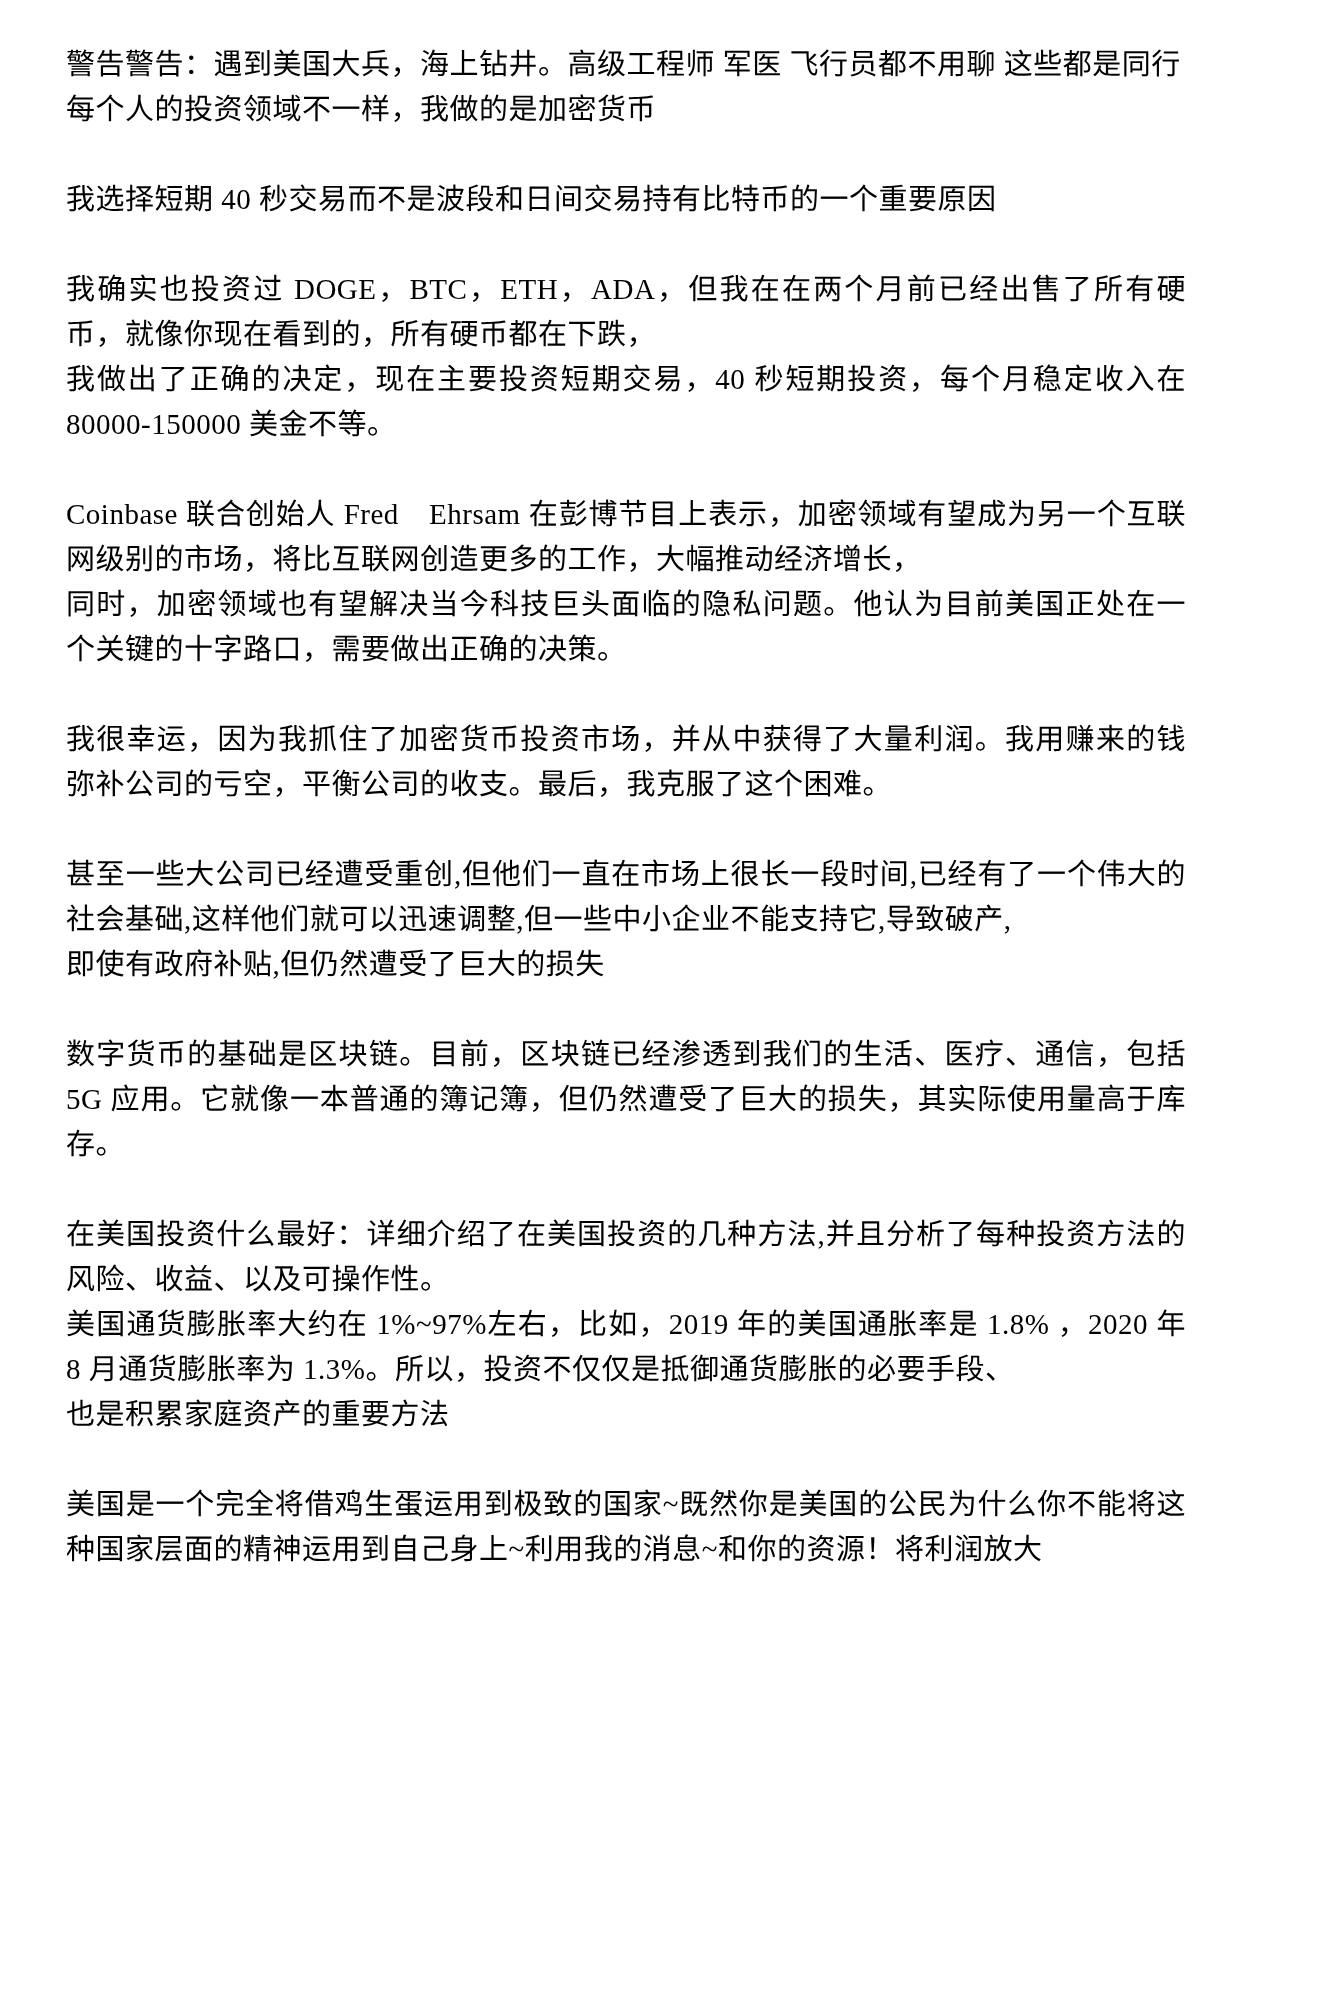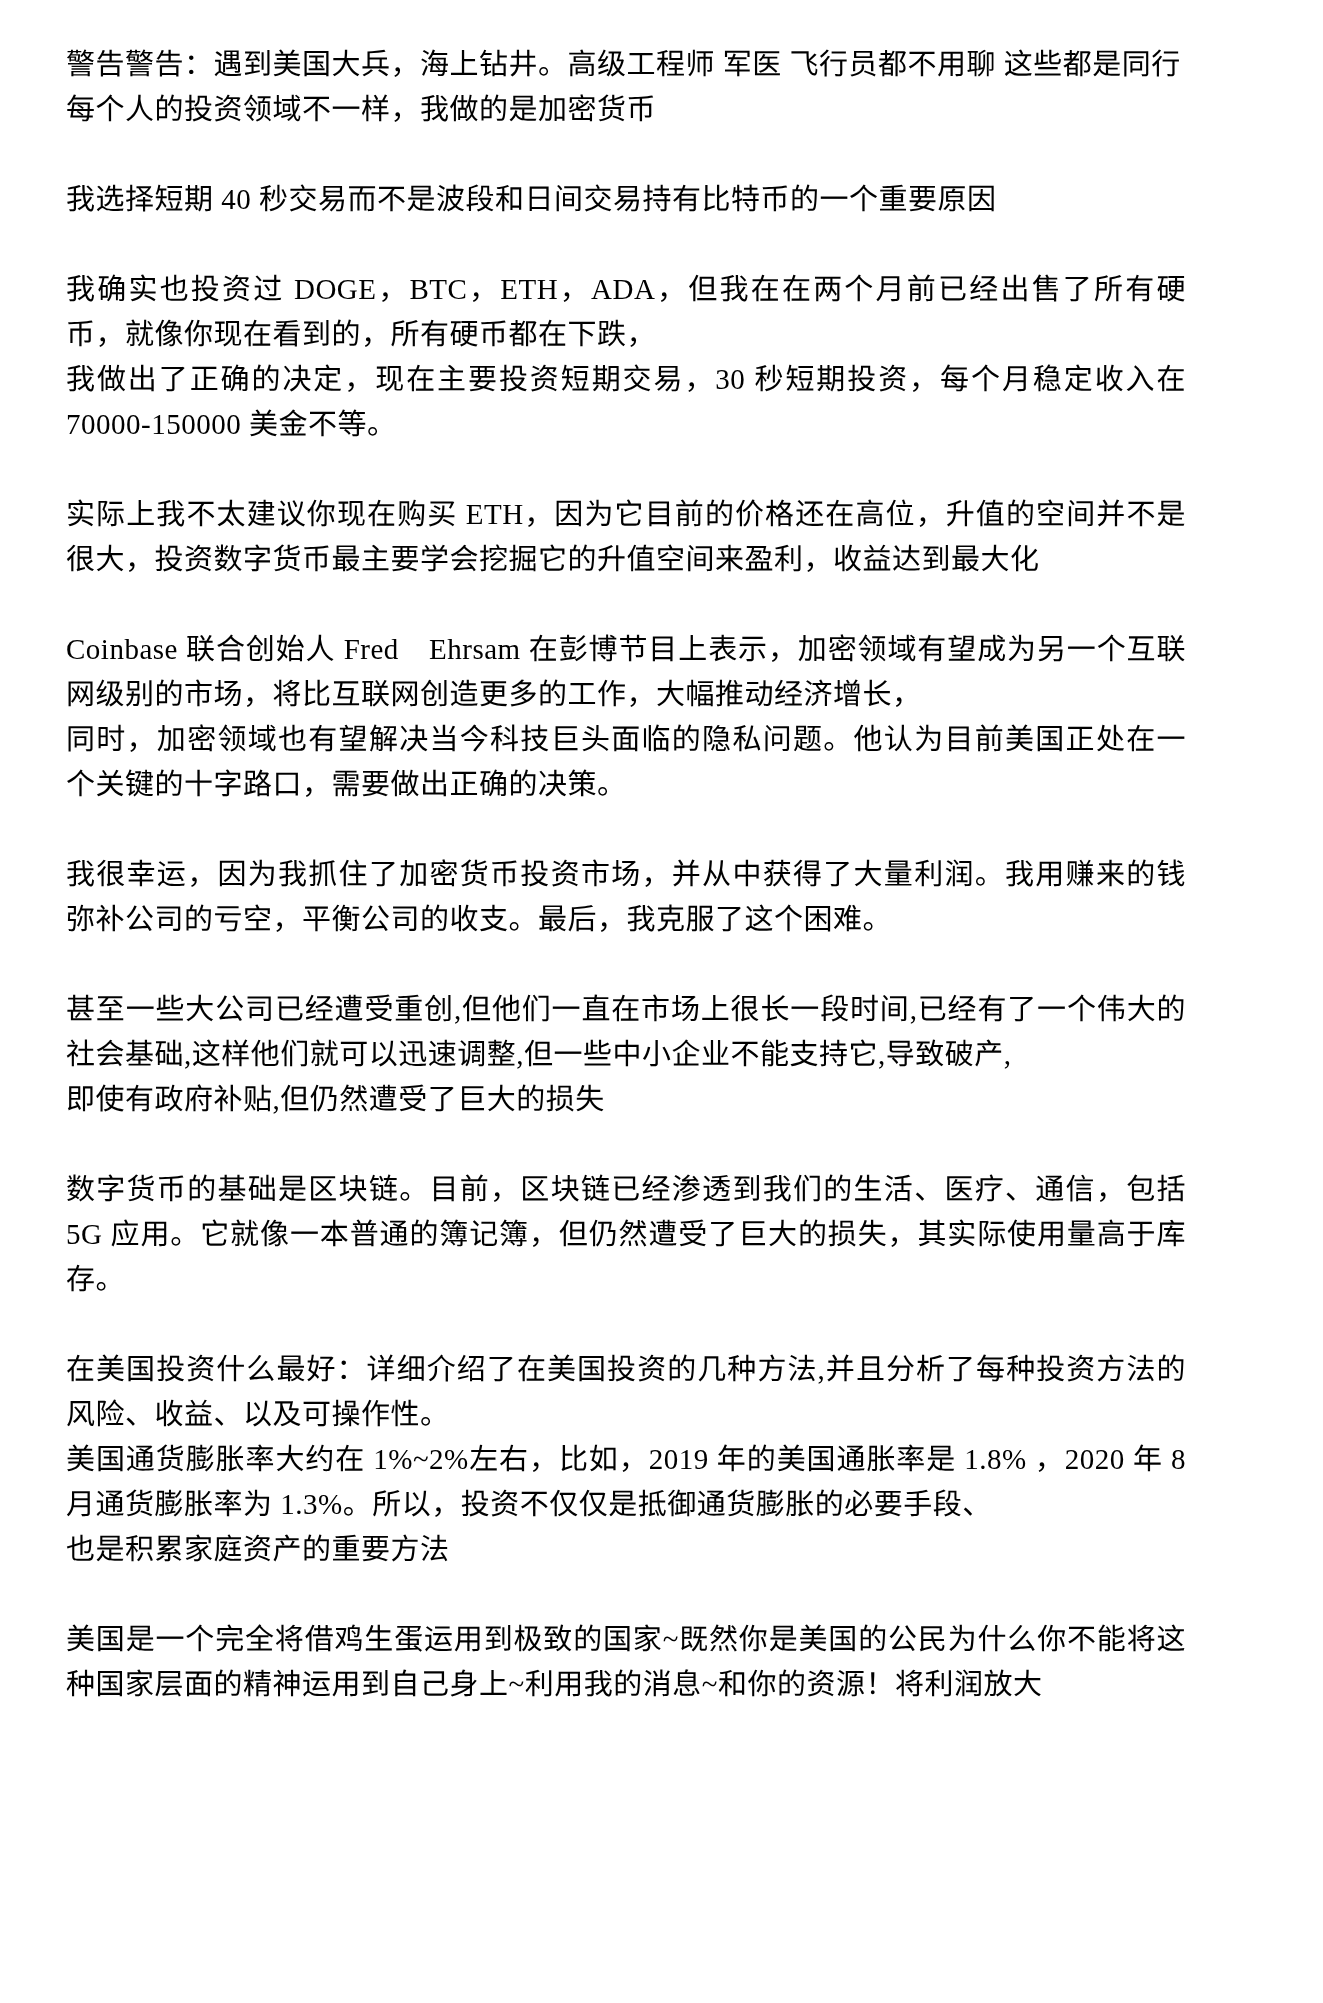--- a/index.html
+++ b/index.html
@@ -27,25 +27,24 @@
   }
 </style>
 </head>
 <body>
 
 <div class="page">
   <p>警告警告：遇到美国大兵，海上钻井。高级工程师 军医 飞行员都不用聊 这些都是同行
 每个人的投资领域不一样，我做的是加密货币</p>
   <p>我选择短期 40 秒交易而不是波段和日间交易持有比特币的一个重要原因</p>
   <p>我确实也投资过 DOGE，BTC，ETH，ADA，但我在在两个月前已经出售了所有硬币，就像你现在看到的，所有硬币都在下跌，
-我做出了正确的决定，现在主要投资短期交易，30 秒短期投资，每个月稳定收入在 70000-150000 美金不等。</p>
-  <p>实际上我不太建议你现在购买 ETH，因为它目前的价格还在高位，升值的空间并不是很大，投资数字货币最主要学会挖掘它的升值空间来盈利，收益达到最大化</p>
+我做出了正确的决定，现在主要投资短期交易，40 秒短期投资，每个月稳定收入在 80000-150000 美金不等。</p>
   <p>Coinbase 联合创始人 Fred　Ehrsam 在彭博节目上表示，加密领域有望成为另一个互联网级别的市场，将比互联网创造更多的工作，大幅推动经济增长，
 同时，加密领域也有望解决当今科技巨头面临的隐私问题。他认为目前美国正处在一个关键的十字路口，需要做出正确的决策。</p>
   <p>我很幸运，因为我抓住了加密货币投资市场，并从中获得了大量利润。我用赚来的钱弥补公司的亏空，平衡公司的收支。最后，我克服了这个困难。</p>
   <p>甚至一些大公司已经遭受重创,但他们一直在市场上很长一段时间,已经有了一个伟大的社会基础,这样他们就可以迅速调整,但一些中小企业不能支持它,导致破产,
 即使有政府补贴,但仍然遭受了巨大的损失</p>
   <p>数字货币的基础是区块链。目前，区块链已经渗透到我们的生活、医疗、通信，包括 5G 应用。它就像一本普通的簿记簿，但仍然遭受了巨大的损失，其实际使用量高于库存。</p>
   <p>在美国投资什么最好：详细介绍了在美国投资的几种方法,并且分析了每种投资方法的风险、收益、以及可操作性。
-美国通货膨胀率大约在 1%~2%左右，比如，2019 年的美国通胀率是 1.8% ，2020 年 8 月通货膨胀率为 1.3%。所以，投资不仅仅是抵御通货膨胀的必要手段、
+美国通货膨胀率大约在 1%~97%左右，比如，2019 年的美国通胀率是 1.8% ，2020 年 8 月通货膨胀率为 1.3%。所以，投资不仅仅是抵御通货膨胀的必要手段、
 也是积累家庭资产的重要方法</p>
   <p>美国是一个完全将借鸡生蛋运用到极致的国家~既然你是美国的公民为什么你不能将这种国家层面的精神运用到自己身上~利用我的消息~和你的资源！将利润放大</p>
 </div>
 
 </body></html>

